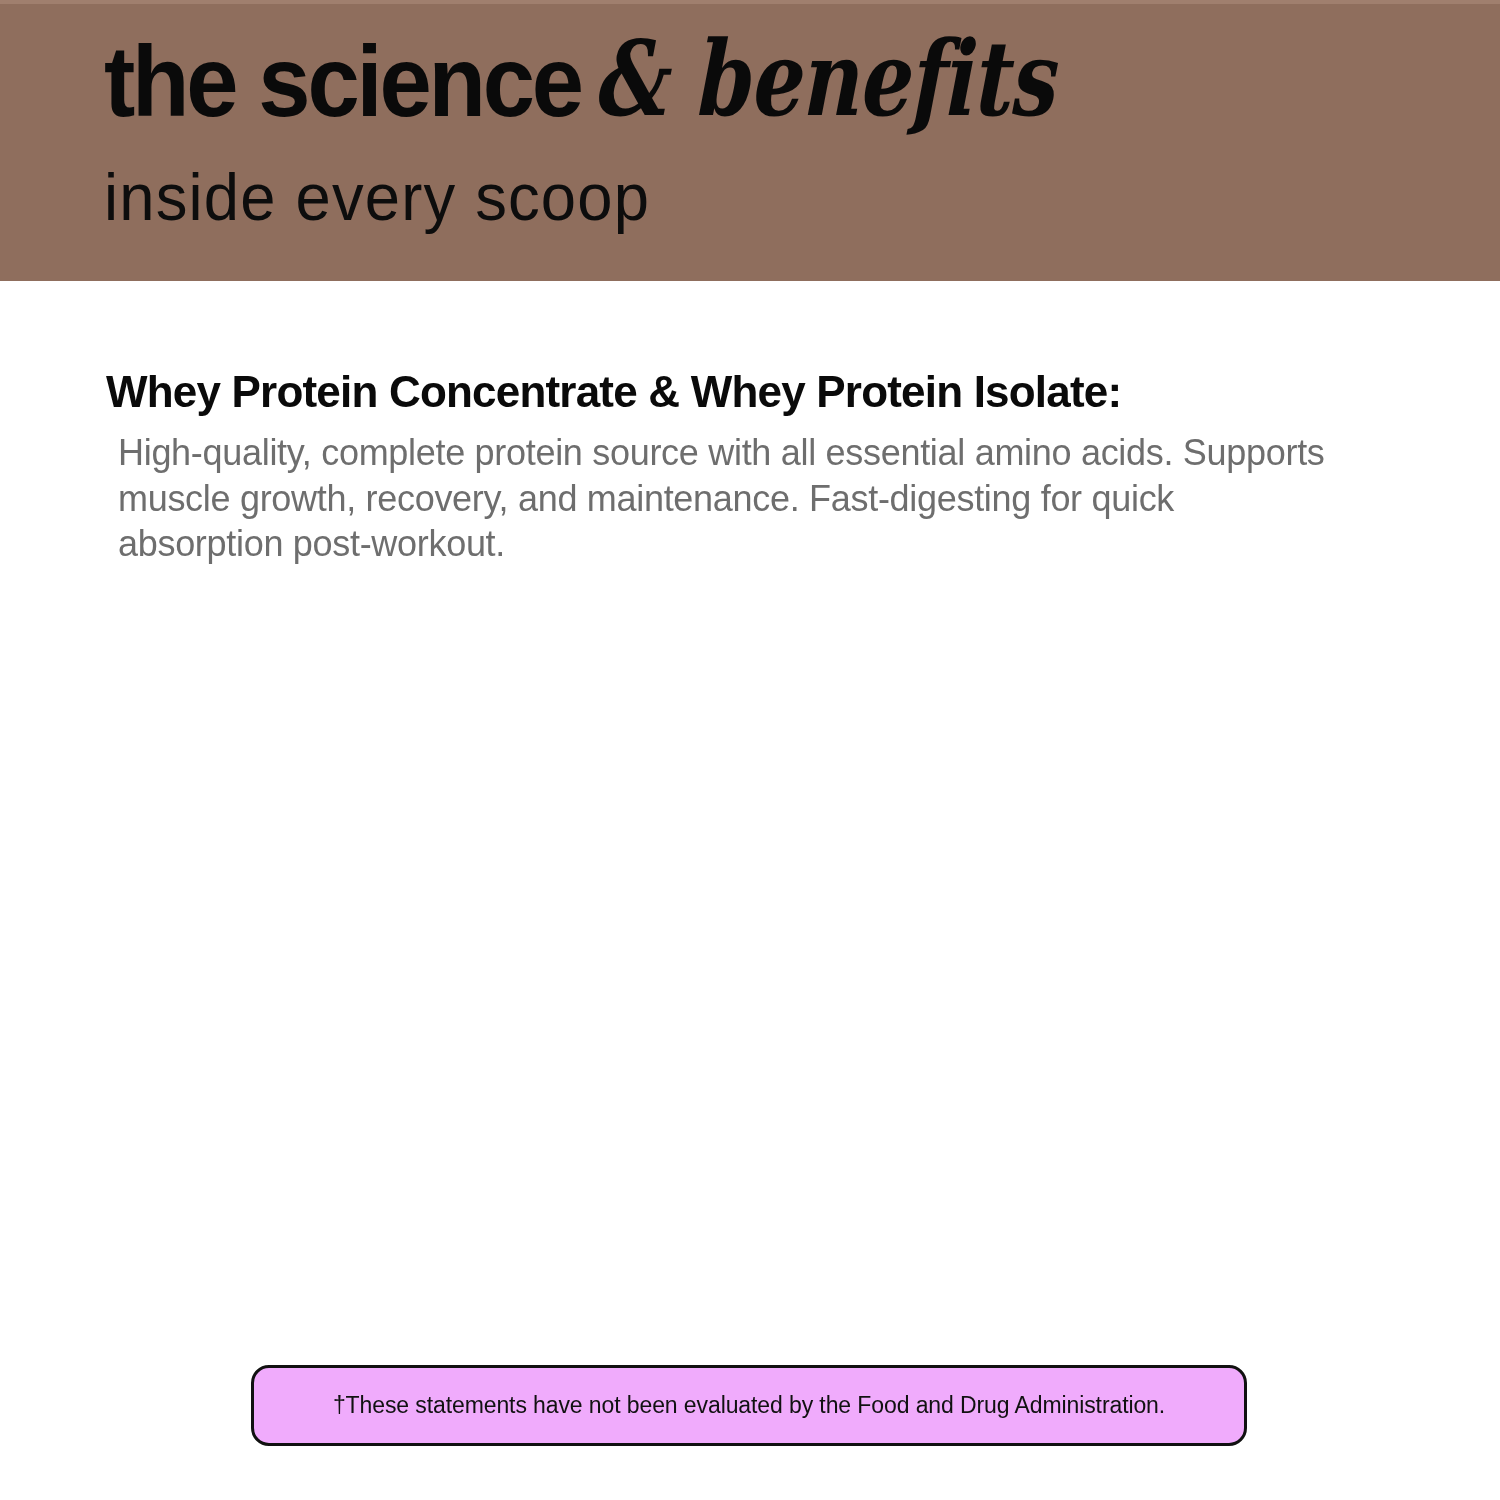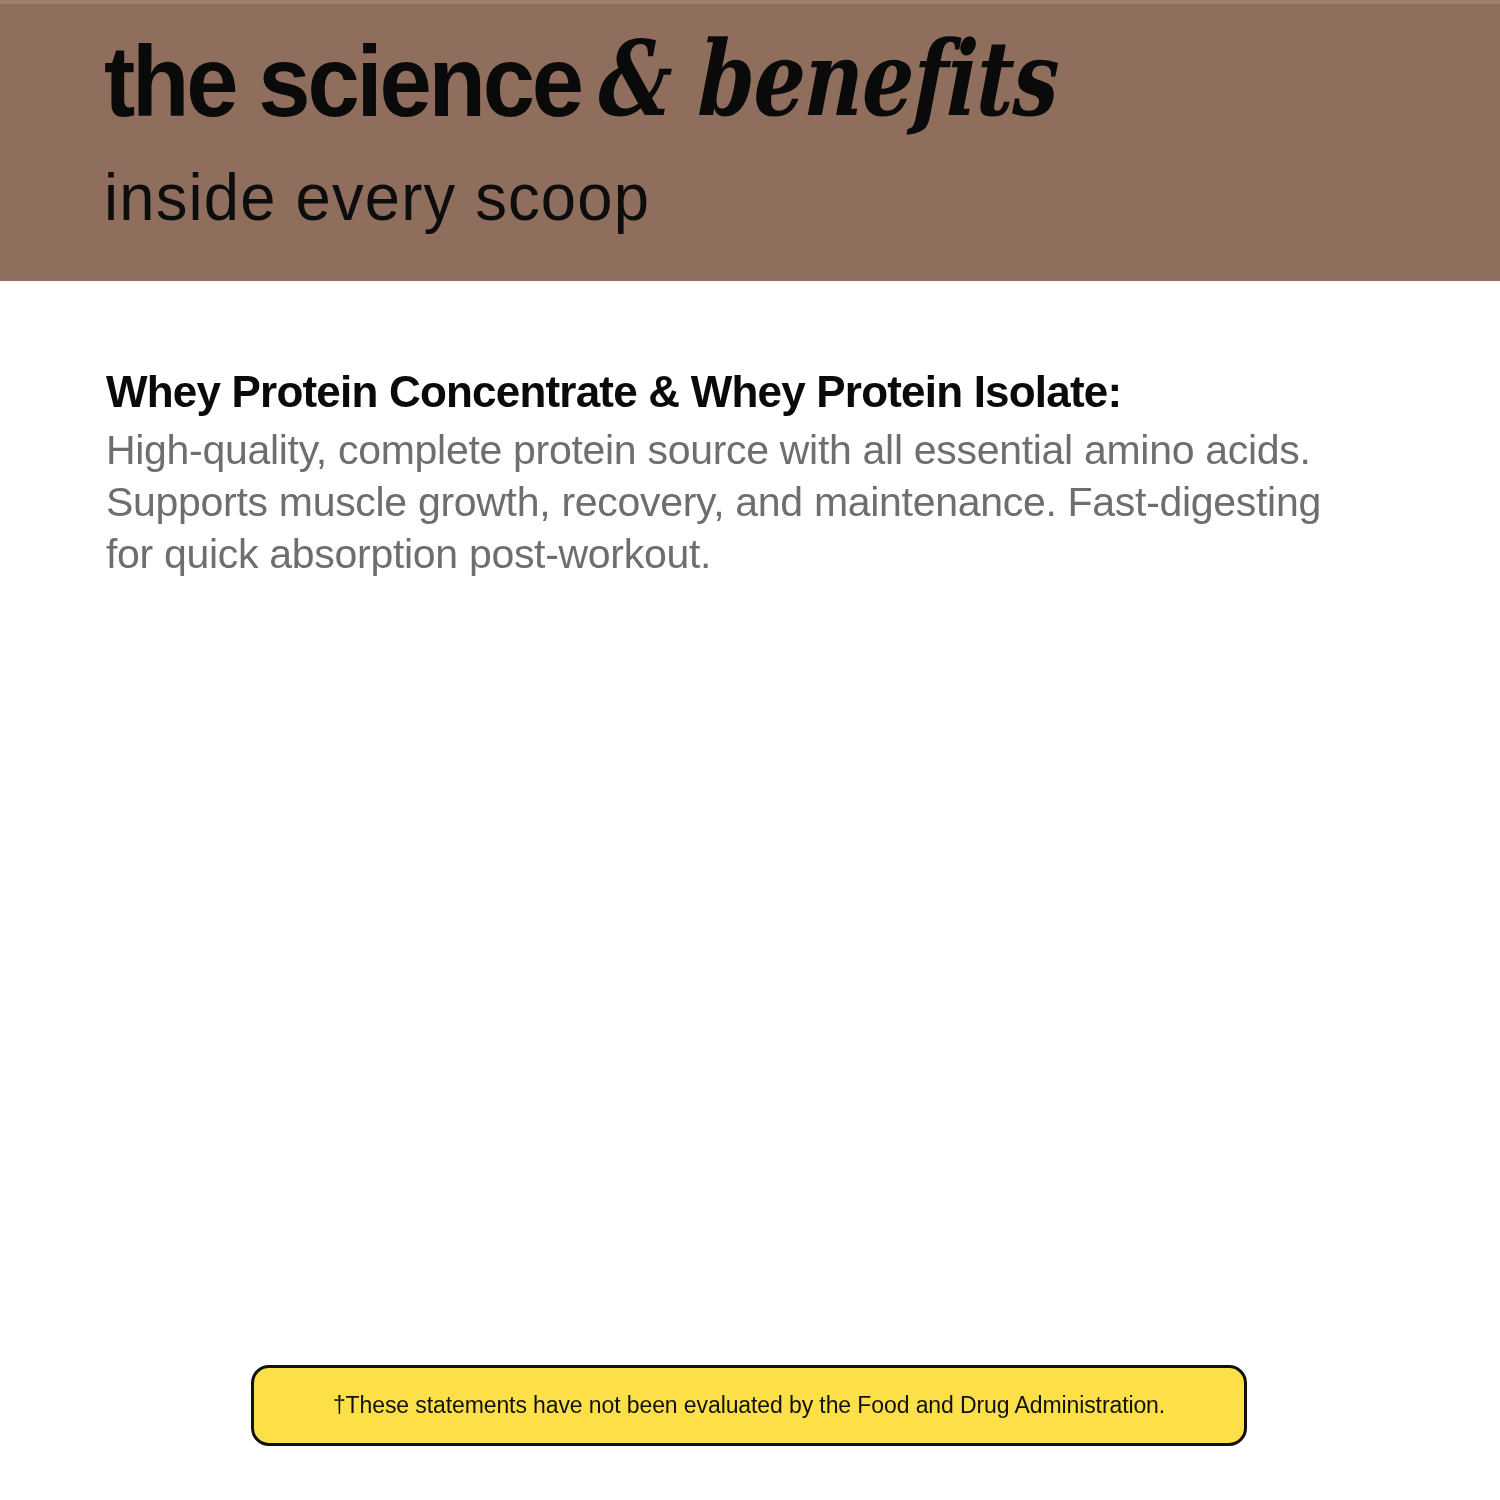--- a/index.html
+++ b/index.html
@@ -101,40 +101,40 @@
     font-size: 44px;
     line-height: 1.18;
     letter-spacing: -0.8px;
     color: #0A0A0A;
     margin: 0 0 6px 0;
     white-space: nowrap;
   }
   .section-body {
     font-family: "Liberation Sans", sans-serif;
     font-weight: 400;
-    font-size: 41px;
+    font-size: 36px;
     line-height: 1.27;
     letter-spacing: -0.3px;
     color: #6E6E6E;
-    margin: 0;
+    margin: 12px;
     max-width: 1235px;
     white-space: pre-line;
   }
 
   
   .disclaimer-box {
     position: absolute;
     left: 251px;
     top: 1365px;
     width: 996px;
     height: 81px;
     box-sizing: border-box;
     border: 3px solid #111111;
     border-radius: 18px;
-    background: #fde047;
+    background: #f0abfc;
     display: flex;
     flex-direction: column;
     align-items: center;
     justify-content: center;
   }
   .disclaimer-line {
     font-family: "Liberation Sans", sans-serif;
     font-weight: 400;
     font-size: 23px;
     line-height: 1.42;

